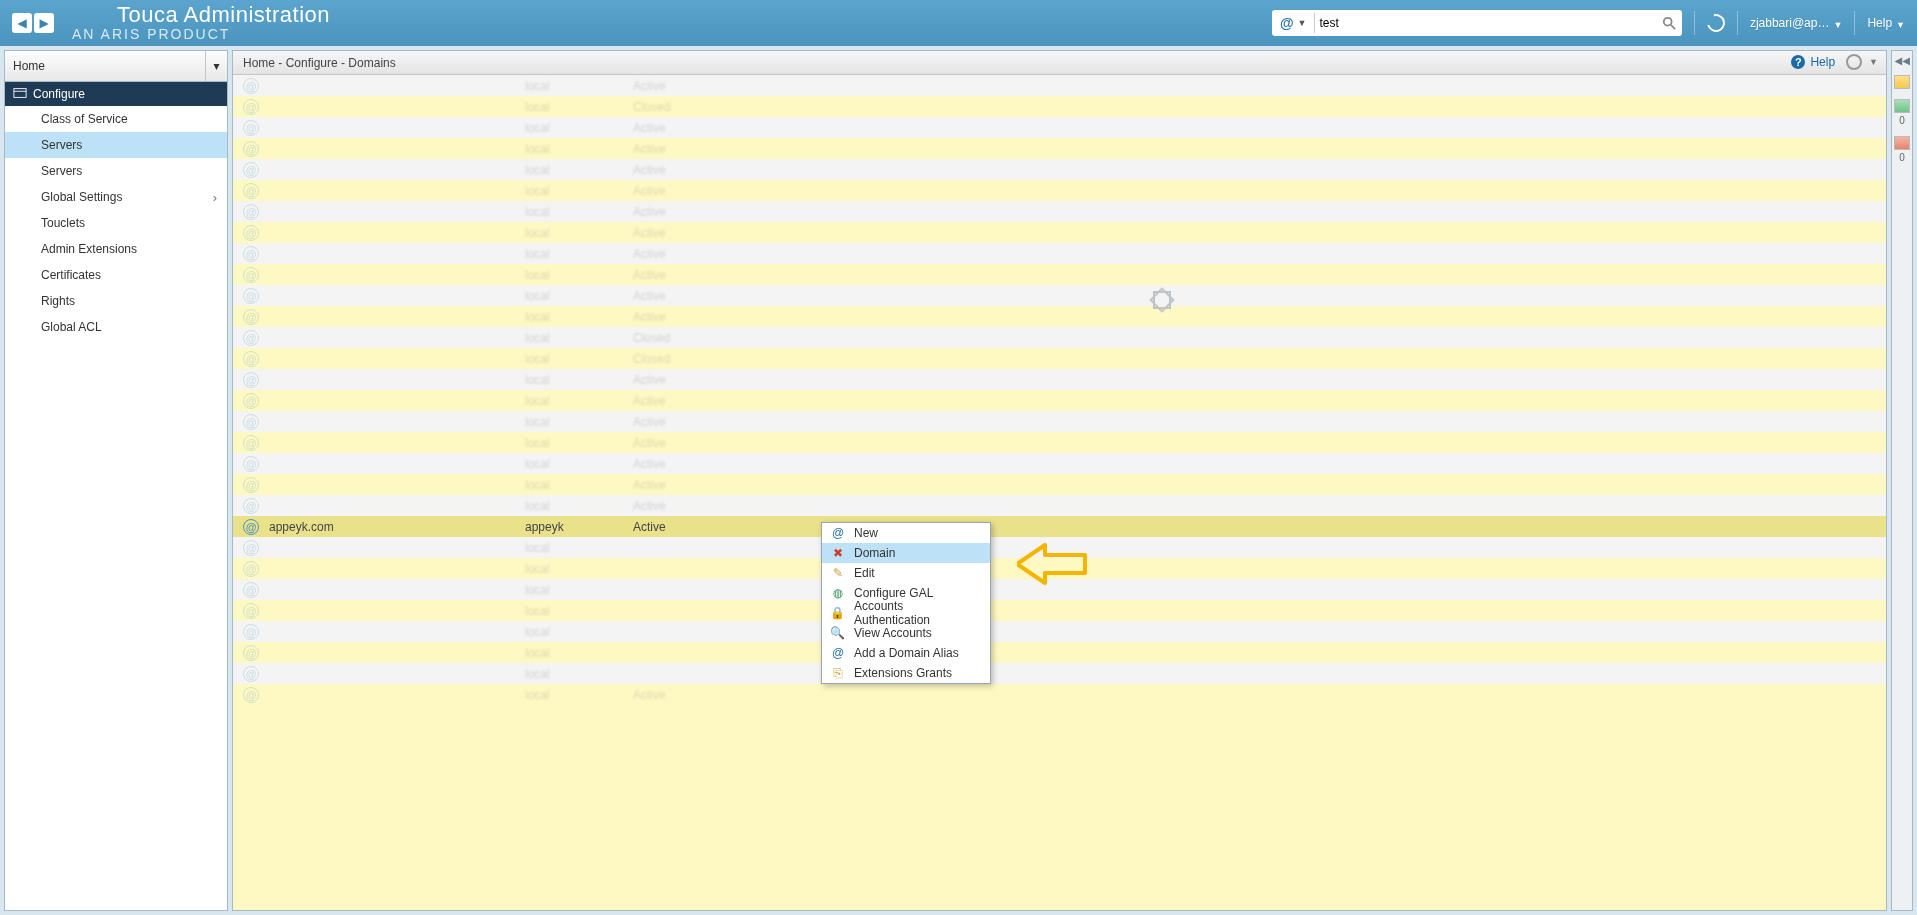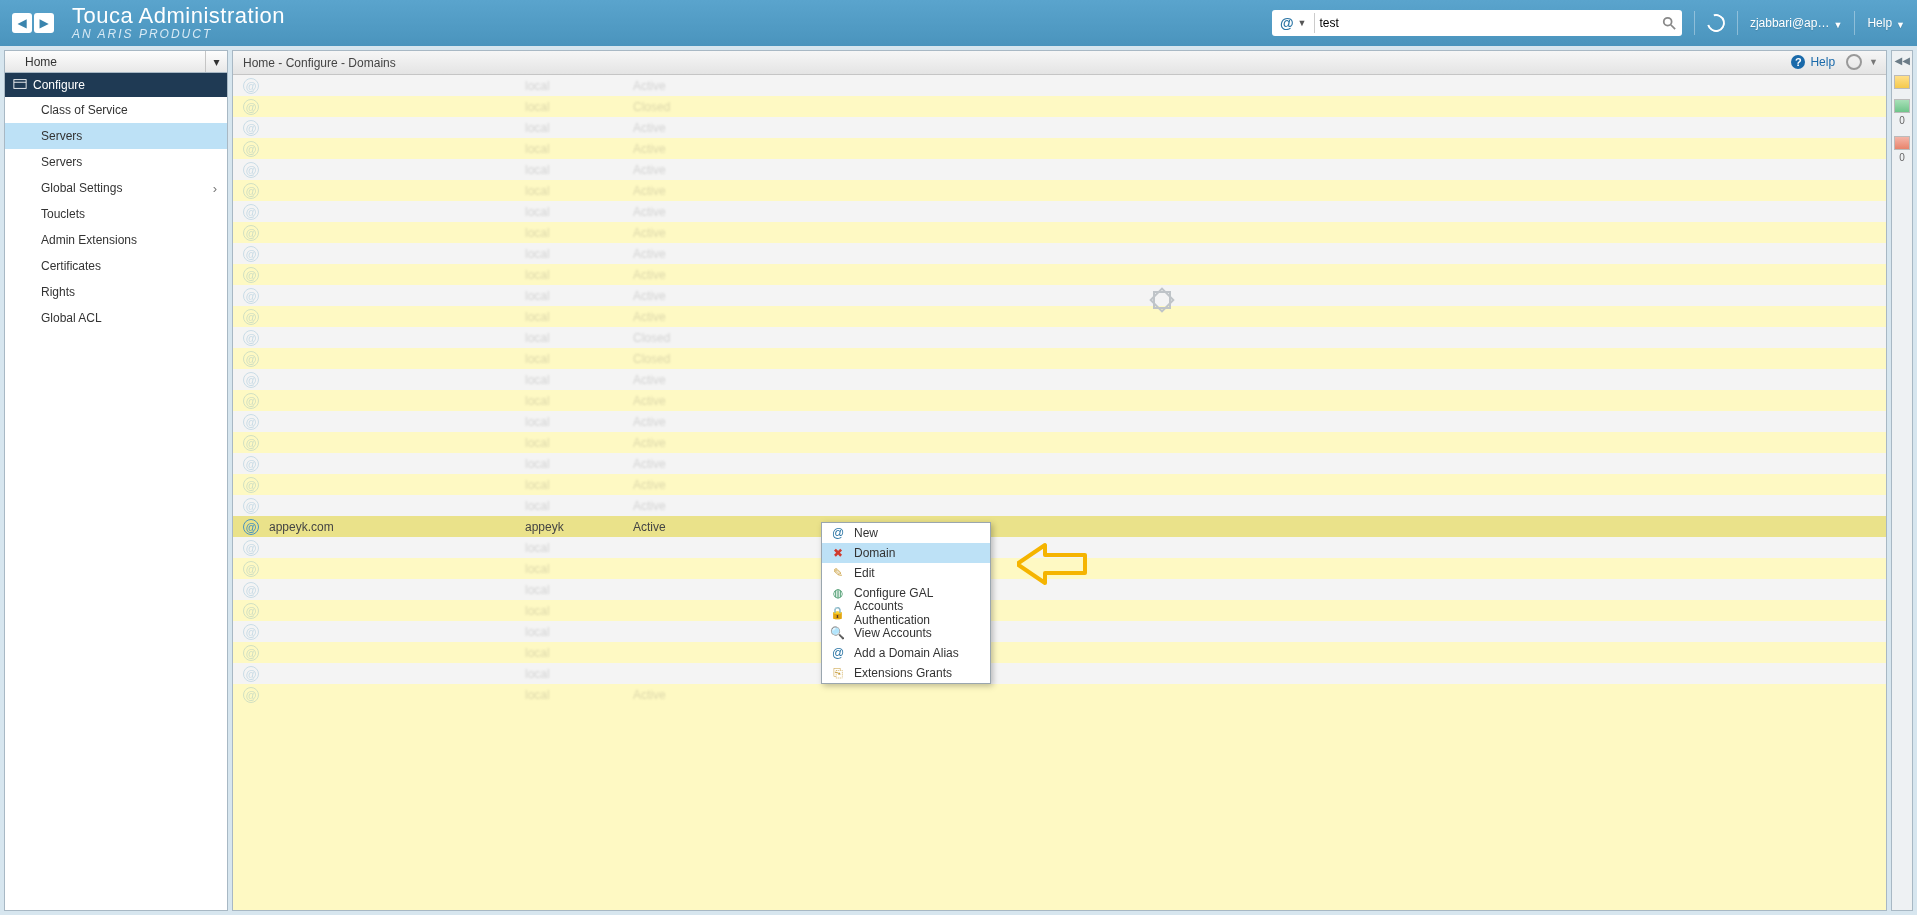--- a/index.html
+++ b/index.html
@@ -5,35 +5,35 @@
 * { box-sizing: border-box; margin: 0; padding: 0; }
 html, body { width: 1917px; height: 915px; font-family: Arial, Helvetica, sans-serif; font-size: 12px; color: #333; overflow: hidden; background:#fff; }
 .header {
   height: 46px; background: linear-gradient(#5aa4cd,#4a94bd);
   display: flex; align-items: center; padding: 0 12px; color: #fff;
 }
 .nav-arrows { display:flex; gap:0; margin-right:12px;}
 .nav-arrow { width:20px; height:20px; background:#fff; border-radius:3px; display:flex; align-items:center; justify-content:center; cursor:pointer; color:#3a84ad; font-size:12px;}
 .nav-arrow + .nav-arrow{ margin-left:2px;}
 .brand { display:flex; flex-direction:column; margin-left:6px;}
-.brand-title{ font-size:22px; font-weight:400; letter-spacing:.5px; line-height:22px;}
-.brand-sub{ font-size:12px; letter-spacing:2px; color:#d8eaf5;font-style:italic;}
+.brand-title{ font-size:22px; font-weight:400; letter-spacing:.5px; line-height:22px;margin-left:45px;}
+.brand-sub{ font-size:14px; letter-spacing:2px; color:#d8eaf5;}
 .header-spacer{flex:1;}
 .search-box{ display:flex; align-items:center; background:#fff; border-radius:3px; height:26px; padding:0 4px; width:410px;}
 .search-type{ color:#2a74a4; font-weight:bold; padding:0 4px; display:flex; align-items:center; gap:4px; font-size:14px;}
 .search-type .caret{ font-size:9px; color:#555;}
 .search-input{ border:none; outline:none; flex:1; font-size:12px; padding:2px 4px; border-left:1px solid #ccc; margin-left:4px; height:20px;}
 .search-go{ width:18px; height:18px; display:flex; align-items:center; justify-content:center; color:#888;}
 .hdr-sep{ width:1px; height:24px; background:rgba(255,255,255,.35); margin:0 12px;}
 .hdr-btn{ color:#fff; font-size:12px; display:flex; align-items:flex-end; gap:4px; cursor:pointer; text-shadow:0 1px 1px rgba(0,0,0,.15);}
 .hdr-btn .caret{ font-size:9px;}
 .refresh-icn{ width:18px; height:18px; border:2px solid #fff; border-left-color:transparent; border-radius:50%; transform:rotate(30deg);}
 .body-wrap{ display:flex; height:calc(915px - 46px); padding:4px; gap:4px; background:#d7e6ef; position:relative;}
 .sidebar{ width:224px; display:flex; flex-direction:column; background:#fff; border:1px solid #a8b8c4;}
-.side-dd{ height:22px; margin:0; border-bottom:1px solid #a8b8c4; background:linear-gradient(#fdfdfd,#e8e8e8); display:flex; align-items:center; padding:0 20px; position:relative; cursor:pointer;}
+.side-dd{ height:31px; margin:0; border-bottom:1px solid #a8b8c4; background:linear-gradient(#fdfdfd,#e8e8e8); display:flex; align-items:center; padding:0 8px; position:relative; cursor:pointer;}
 .side-dd .dd-btn{ position:absolute; right:0; top:0; width:22px; height:100%; border-left:1px solid #c5c5c5; display:flex; align-items:center; justify-content:center; background:linear-gradient(#fdfdfd,#e8e8e8);}
 .side-head{ background:#1f3a54; color:#fff; height:24px; display:flex; align-items:center; padding:4px 8px; font-size:12px; gap:6px;}
 .side-item{ height:26px; display:flex; align-items:center; padding:0 14px 0 36px; font-size:12px; color:#333; cursor:pointer; position:relative;}
 .side-item.active{ background:#bde1f6;}
 .side-item .chev{ position:absolute; right:10px; color:#777; font-size:13px;}
 .main{ flex:1; display:flex; flex-direction:column; border:1px solid #a8b8c4; background:#fef9c3; position:relative; min-width:0;}
 .crumbbar{ height:24px; background:linear-gradient(#f6f6f6,#e4e4e4); border-bottom:1px solid #c5c5c5; display:flex; align-items:center; padding:0 10px; color:#444; position:relative;}
 .crumbbar .help{ position:absolute; right:8px; top:3px; display:flex; align-items:center; gap:5px; color:#1a6aaa; font-size:12px;}
 .help-circ{ width:14px; height:14px; border-radius:50%; background:#1a6aaa; color:#fff; font-size:11px; font-weight:bold; display:flex; align-items:center; justify-content:center;}
 .gear{ width:16px;height:16px;border:2px solid #999; border-radius:50%; margin-left:6px; position:relative;}

